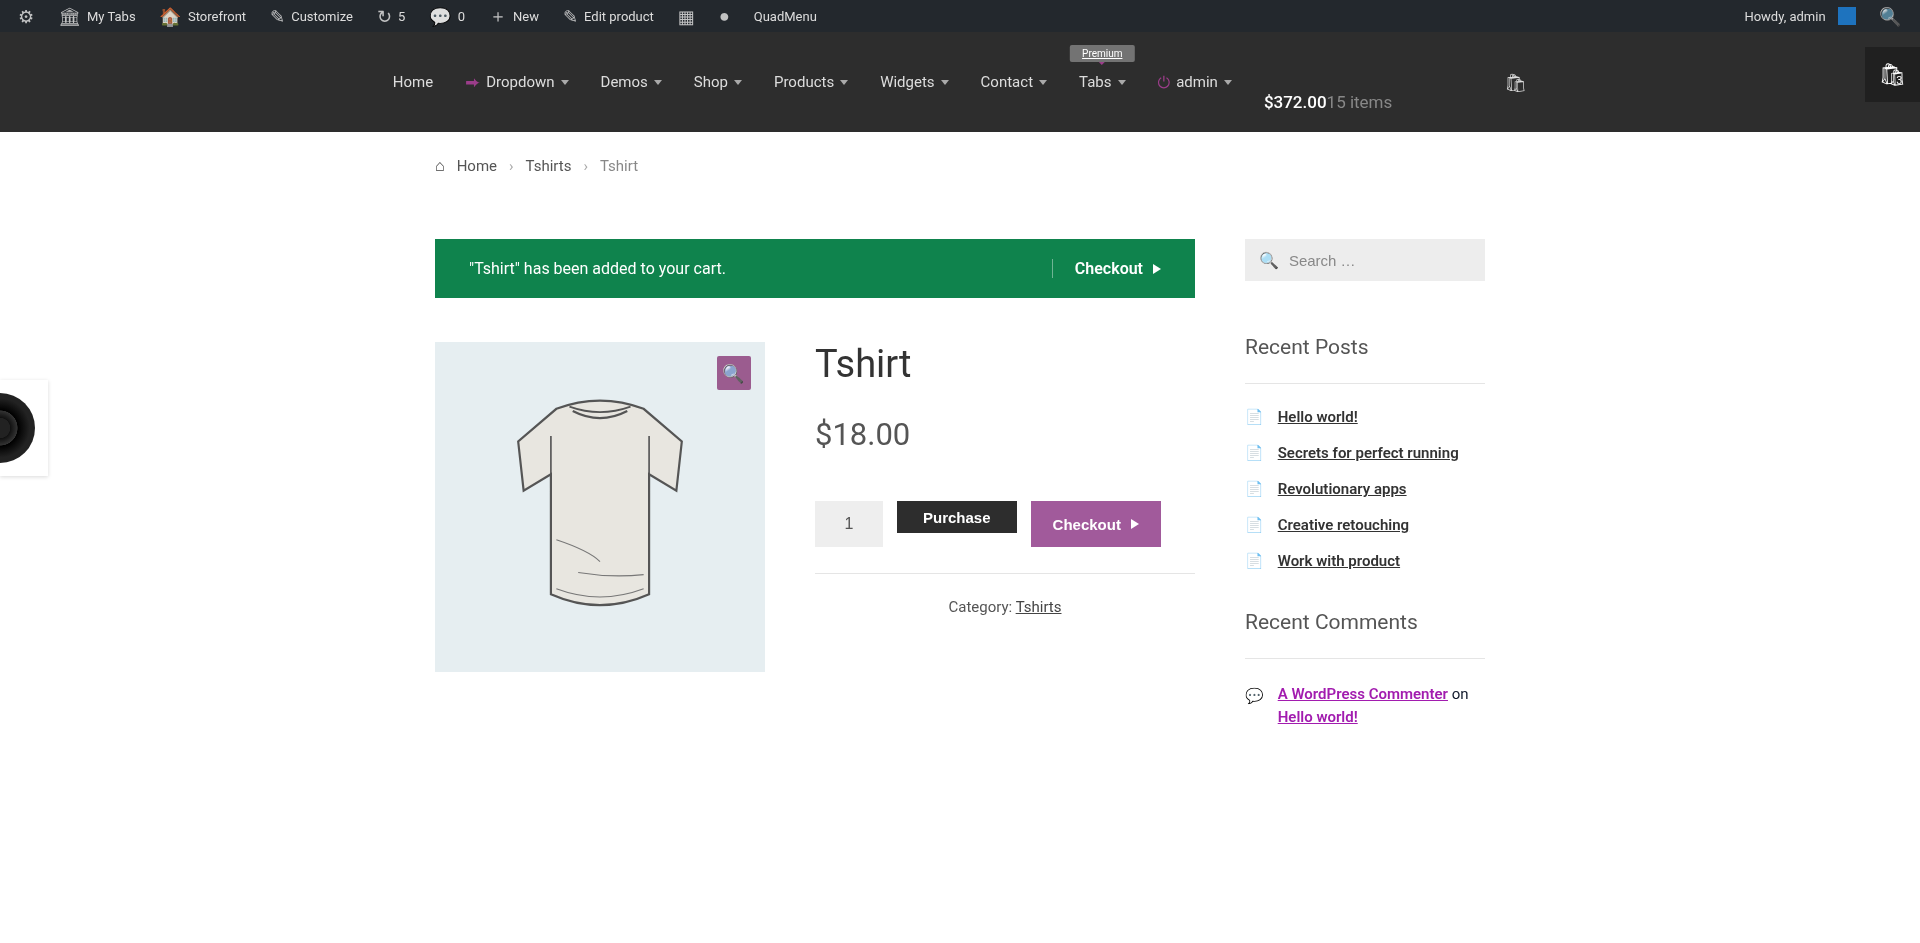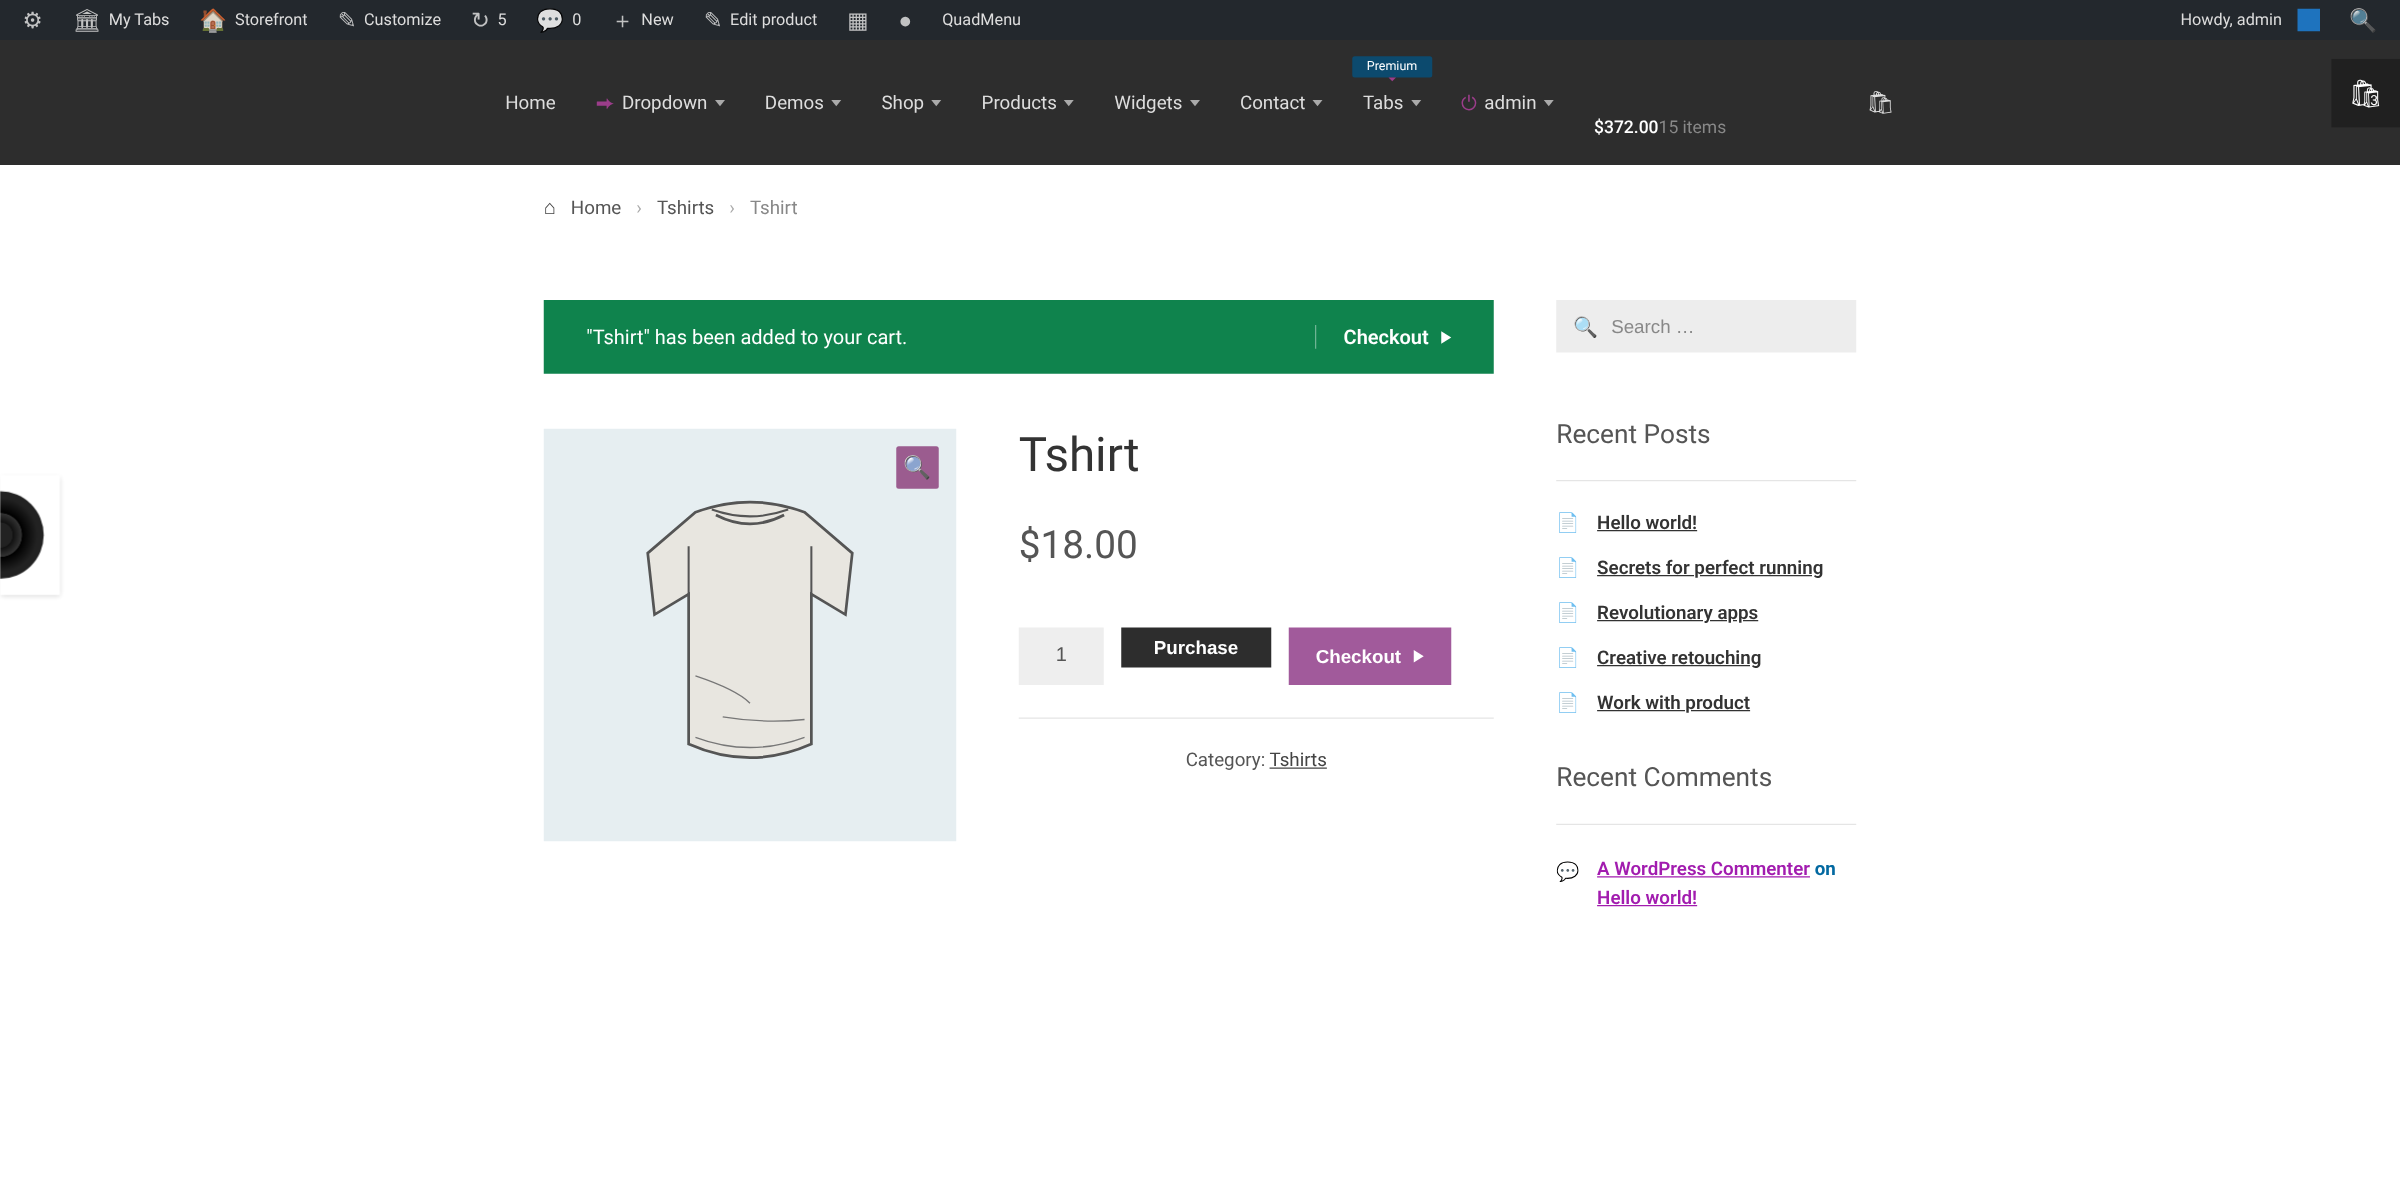--- a/index.html
+++ b/index.html
@@ -10,23 +10,23 @@
 .admin-bar-left, .admin-bar-right { display: flex; align-items: center; gap: 4px; }
 .admin-bar-item { display: flex; align-items: center; gap: 6px; padding: 0 10px; height: 32px; cursor: pointer; color: #ddd; }
 .admin-icon { font-size: 18px; opacity: 0.85; }
 .user-avatar { width: 18px; height: 18px; background: #1e73be; display: inline-block; margin-left: 6px; }
 
 
 .main-header { background: #2d2d2d; height: 100px; display: flex; align-items: center; justify-content: center; position: relative; }
 .main-nav { display: flex; align-items: center; gap: 32px; }
 .nav-item { color: #ddd; font-size: 15px; display: flex; align-items: center; gap: 6px; cursor: pointer; position: relative; }
 .chevron-down { width: 0; height: 0; border-left: 4px solid transparent; border-right: 4px solid transparent; border-top: 5px solid #aaa; }
-.premium-badge { position: absolute; top: -28px; left: 50%; transform: translateX(-50%); background: #0c4a6e; color: #fff; font-size: 10px; padding: 3px 12px; border-radius: 2px; }
+.premium-badge { position: absolute; top: -28px; left: 50%; transform: translateX(-50%); background: #737373; color: #fff; font-size: 10px; padding: 3px 12px; border-radius: 2px; text-decoration: underline; }
 .premium-badge::after { content: ''; position: absolute; bottom: -3px; left: 50%; transform: translateX(-50%); border-left: 3px solid transparent; border-right: 3px solid transparent; border-top: 3px solid #9b3d8a; }
-.cart-summary { color: #bbb; display: flex; align-items: center; gap: 0; font-size: 14px; margin-top: 39px; }
+.cart-summary { color: #bbb; display: flex; align-items: center; gap: 0; font-size: 17px; margin-top: 39px; }
 .cart-total { color: #fff; font-weight: 500; }
 .cart-items { color: #888; }
 .cart-bag-icon { font-size: 18px; }
 .power-icon { color: #9b3d8a; font-size: 16px; }
 .accent-icon { color: #9b3d8a; }
 
 
 .floating-cart { position: fixed; right: 0; top: 47px; width: 55px; height: 55px; background: rgba(30,30,30,0.85); display: flex; align-items: center; justify-content: center; flex-direction: column; color: #fff; cursor: pointer; }
 .floating-cart .bag { font-size: 22px; position: relative; }
 .floating-cart .count { position: absolute; font-size: 11px; top: 12px; right: 4px; }
@@ -71,21 +71,21 @@
 .search-box input::placeholder { color: #888; }
 .sidebar h3 { font-size: 21px; font-weight: 400; color: #555; margin-bottom: 24px; }
 .divider-sb { border-top: 1px solid #e5e5e5; margin-bottom: 24px; }
 .post-list { list-style: none; }
 .post-list li { display: flex; align-items: center; gap: 14px; margin-bottom: 18px; font-size: 15px; }
 .post-list li .doc-icon { color: #bbb; }
 .post-list li a { color: #333; text-decoration: underline; font-weight: 600; }
 .comment-item .bubble-icon { color: #bbb; flex-shrink: 0; margin-top: 2px; }
 .comment-item { display: flex; gap: 14px; align-items: flex-start; font-size: 15px; line-height: 1.5; }
 .comment-item a { color: #a21caf; text-decoration: underline; font-weight: 600; }
-.comment-item span.on { color: #0369a1; font-weight: bold; }
+.comment-item span.on { color: #0f172a; font-weight: normal; }
 
 
 .side-thumb { position: fixed; left: 0; top: 380px; width: 48px; height: 96px; background: #fff; box-shadow: 0 1px 4px rgba(0,0,0,0.15); overflow: hidden; display: flex; align-items: center; cursor: pointer; }
 .record-circle { width: 70px; height: 70px; background: radial-gradient(circle, #222 20%, #111 21%, #333 35%, #000 36%, #222 60%); border-radius: 50%; margin-left: -35px; }
 
 .arrow-right { width: 0; height: 0; border-top: 5px solid transparent; border-bottom: 5px solid transparent; border-left: 8px solid currentColor; display: inline-block; }
 </style>
 </head>
 <body>
 

